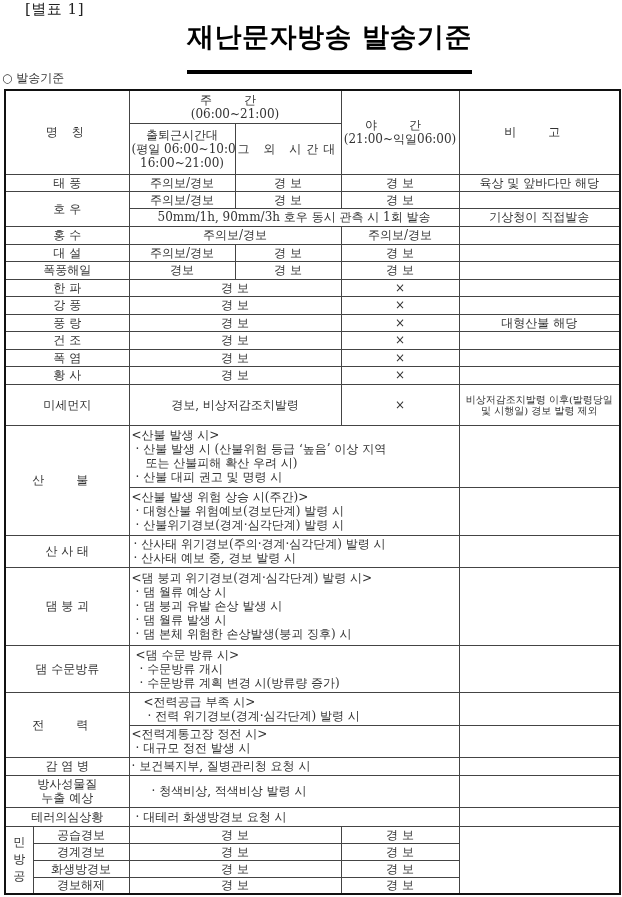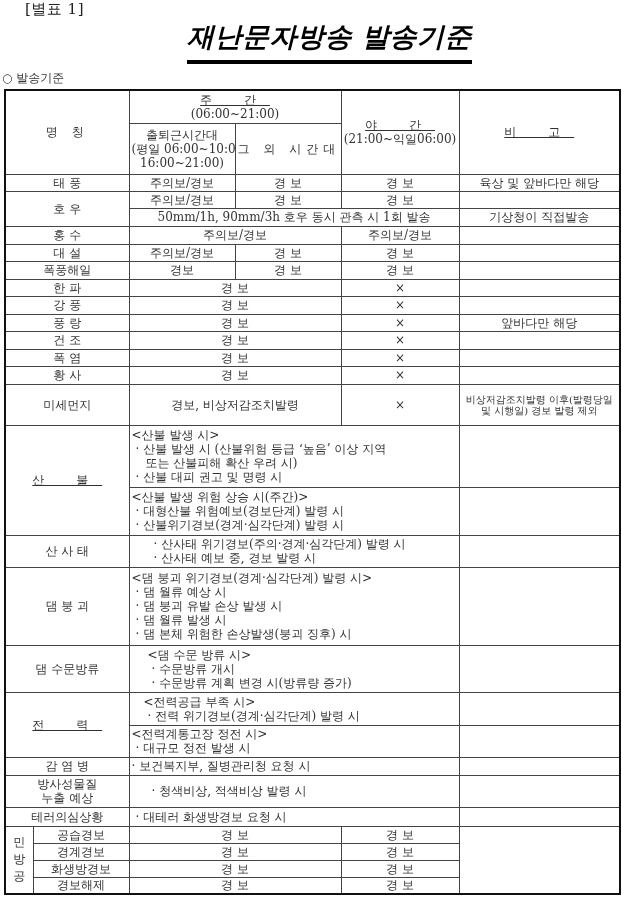--- a/index.html
+++ b/index.html
@@ -1,30 +1,30 @@
 <!DOCTYPE html>
 <html><head>
 <meta charset="utf-8">
 <style>
   html, body { margin: 0; padding: 0; background: #ffffff; }
   body { width: 622px; height: 897px; position: relative; overflow: hidden;
          font-family: "DejaVu Serif", "Liberation Serif", serif; color: #222; }
   .annex-label { position: absolute; left: 2px; top: 0px; font-size: 15px; letter-spacing: 0.5px; margin-left: 23px; }
   .doc-title { position: absolute; left: 187px; top: 20px; font-family: "DejaVu Sans", sans-serif;
                font-weight: bold; font-size: 27px; letter-spacing: 0.5px; color: #000;
-               border-bottom: 4px solid #000; line-height: 34px; padding-bottom: 6px; font-style: italic; }
+               border-bottom: 4px solid #000; line-height: 34px; padding-bottom: 16px; }
   .section-head { position: absolute; left: 2px; top: 70px; font-size: 12px; color: #333; }
   table.criteria { position: absolute; left: 4px; top: 89px; width: 615px; border-collapse: collapse;
                    table-layout: fixed; border: 2px solid #111; }
   table.criteria td { border: 1px solid #444; font-size: 12px; line-height: 14px; padding: 0 2px;
                       text-align: center; vertical-align: middle; color: #333; overflow: hidden; white-space: nowrap; }
   table.criteria td.left { text-align: left; padding-left: 6px; }
   table.criteria td.note { font-size: 12px; }
   table.criteria td.small-note { font-size: 10px; line-height: 11px; white-space: normal; }
-  .spaced { letter-spacing: 14px; text-decoration: underline; }
+  .spaced { letter-spacing: 14px; }
   .spaced-sm { letter-spacing: 5px; text-align: right; }
   .bul { display: block; padding-left: 4px; }
   .bul.wrap { padding-left: 14px; }
   .hdr { display: block; }
   .bigger { font-size: 13px; }
   .vert { display: block; line-height: 17px; }
 </style>
 </head>
 <body>
 
@@ -118,21 +118,21 @@
     <td colspan="2">강  풍</td>
     <td colspan="2">경  보</td>
     <td>×</td>
     <td></td>
   </tr>
 
   <tr style="height:17px">
     <td colspan="2">풍  랑</td>
     <td colspan="2">경  보</td>
     <td>×</td>
-    <td class="note">앞바다만 해당</td>
+    <td class="note">대형산불 해당</td>
   </tr>
 
   <tr style="height:18px">
     <td colspan="2">건  조</td>
     <td colspan="2">경  보</td>
     <td>×</td>
     <td></td>
   </tr>
 
   <tr style="height:17px">
@@ -170,42 +170,42 @@
     <td colspan="3" class="left" style="padding-left:2px">
       <span class="hdr">&lt;산불 발생 위험 상승 시(주간)&gt;</span>
       <span class="bul">· 대형산불 위험예보(경보단계) 발령 시</span>
       <span class="bul">· 산불위기경보(경계·심각단계) 발령 시</span>
     </td>
     <td></td>
   </tr>
 
   <tr style="height:32px">
     <td colspan="2">산 사 태</td>
-    <td colspan="3" class="left" style="padding-left:20px">
+    <td colspan="3" class="left" style="padding-left:0">
       <span class="bul">· 산사태 위기경보(주의·경계·심각단계) 발령 시</span>
       <span class="bul">· 산사태 예보 중, 경보 발령 시</span>
     </td>
     <td></td>
   </tr>
 
   <tr style="height:78px">
     <td colspan="2">댐 붕 괴</td>
     <td colspan="3" class="left" style="padding-left:2px">
       <span class="hdr">&lt;댐 붕괴 위기경보(경계·심각단계) 발령 시&gt;</span>
       <span class="bul">· 댐 월류 예상 시</span>
       <span class="bul">· 댐 붕괴 유발 손상 발생 시</span>
       <span class="bul">· 댐 월류 발생 시</span>
       <span class="bul">· 댐 본체 위험한 손상발생(붕괴 징후) 시</span>
     </td>
     <td></td>
   </tr>
 
   <tr style="height:47px">
     <td colspan="2">댐 수문방류</td>
-    <td colspan="3" class="left" style="padding-left:18px">
+    <td colspan="3" class="left" style="padding-left:6px">
       <span class="hdr">&lt;댐 수문 방류 시&gt;</span>
       <span class="bul">· 수문방류 개시</span>
       <span class="bul">· 수문방류 계획 변경 시(방류량 증가)</span>
     </td>
     <td></td>
   </tr>
 
   <tr style="height:33px">
     <td colspan="2" rowspan="2"><span class="spaced">전  력</span></td>
     <td colspan="3" class="left" style="padding-left:14px">

